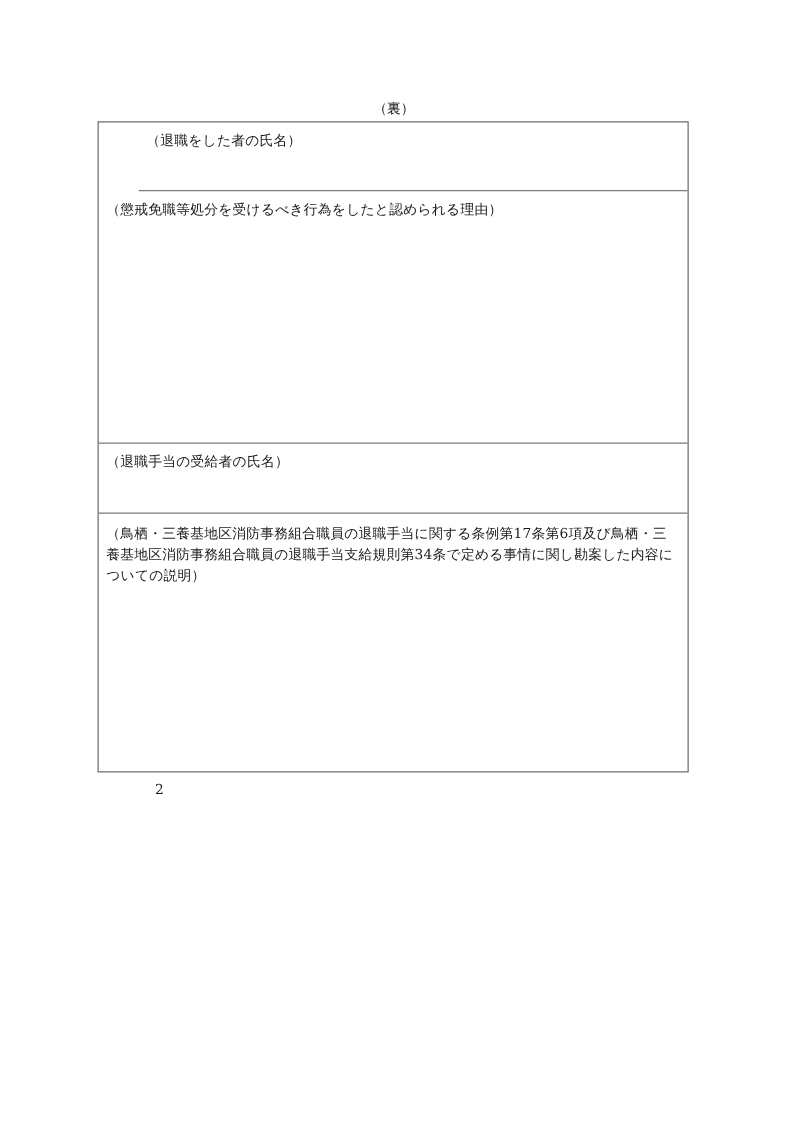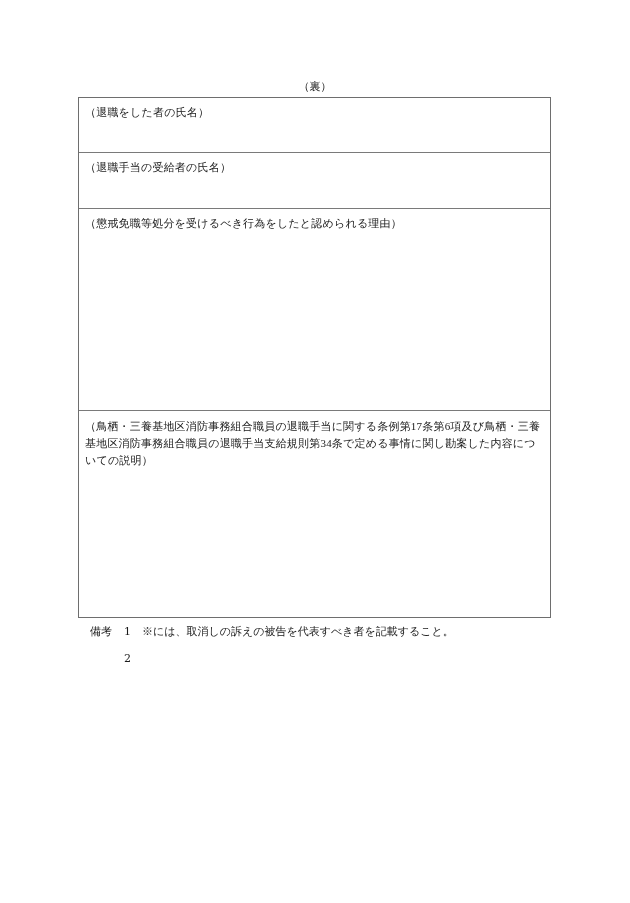--- a/index.html
+++ b/index.html
@@ -35,23 +35,22 @@
     .form-row {
       position: relative;
       box-sizing: border-box;
       border-bottom: 1.5px solid #7a7a7a;
       padding: 6px 6px 0 6px;
       font-size: 11px;
       line-height: 17px;
     }
     .form-row:last-child {
       border-bottom: none;
-      font-family: Liberation Serif, serif;
     }
-    .row-1 { height: 55px; }
+    .row-1 { height: 55px; margin-left: 32px; }
     .row-2 { height: 56px; }
     .row-3 { height: 202px; }
     .row-4 { height: 206px; padding-top: 7px; }
     .row-label {
       display: block;
       letter-spacing: 0.2px;
     }
     .row-value {
       display: block;
       min-height: 17px;
@@ -85,37 +84,32 @@
 </head>
 <body>
 
 <div class="page-heading">（裏）</div>
 
 <div class="form-table">
   <div class="form-row row-1">
     <span class="row-label">（退職をした者の氏名）</span>
     <span class="row-value"></span>
   </div>
+  <div class="form-row row-3">
+    <span class="row-label">（懲戒免職等処分を受けるべき行為をしたと認められる理由）</span>
+    <span class="row-value"></span>
+  </div>
   <div class="form-row row-2">
     <span class="row-label">（退職手当の受給者の氏名）</span>
-    <span class="row-value"></span>
-  </div>
-  <div class="form-row row-3">
-    <span class="row-label">（懲戒免職等処分を受けるべき行為をしたと認められる理由）</span>
     <span class="row-value"></span>
   </div>
   <div class="form-row row-4">
     <span class="row-label">（鳥栖・三養基地区消防事務組合職員の退職手当に関する条例第17条第6項及び鳥栖・三養基地区消防事務組合職員の退職手当支給規則第34条で定める事情に関し勘案した内容についての説明）</span>
     <span class="row-value"></span>
   </div>
 </div>
 
 <div class="remarks">
   <div class="remark-line">
-    <span class="remark-head">備考</span>
-    <span class="remark-num">1</span>
-    <span class="remark-text">※には、取消しの訴えの被告を代表すべき者を記載すること。</span>
-  </div>
-  <div class="remark-line">
     <span class="remark-head"></span>
     <span class="remark-num">2</span>
   </div>
 </div>
 
 </body></html>

